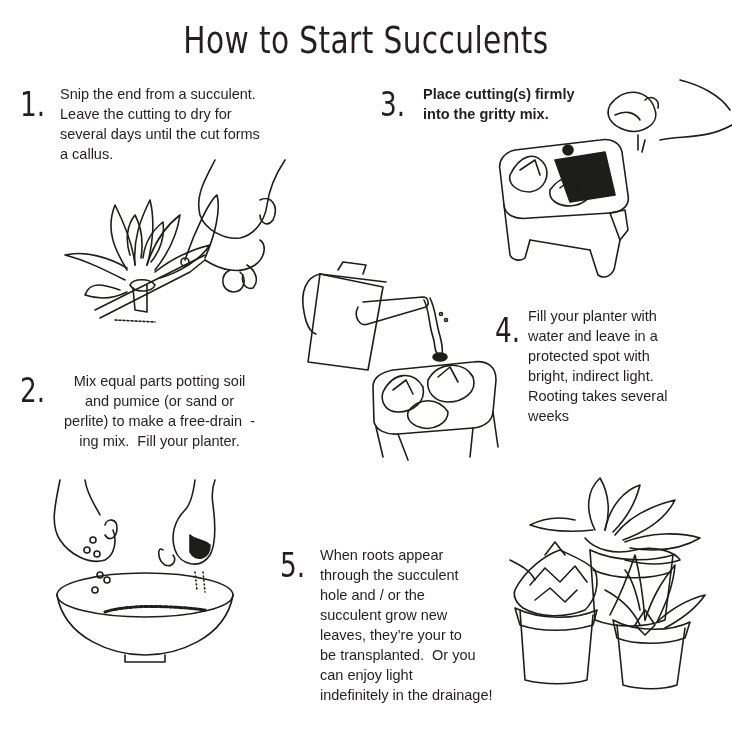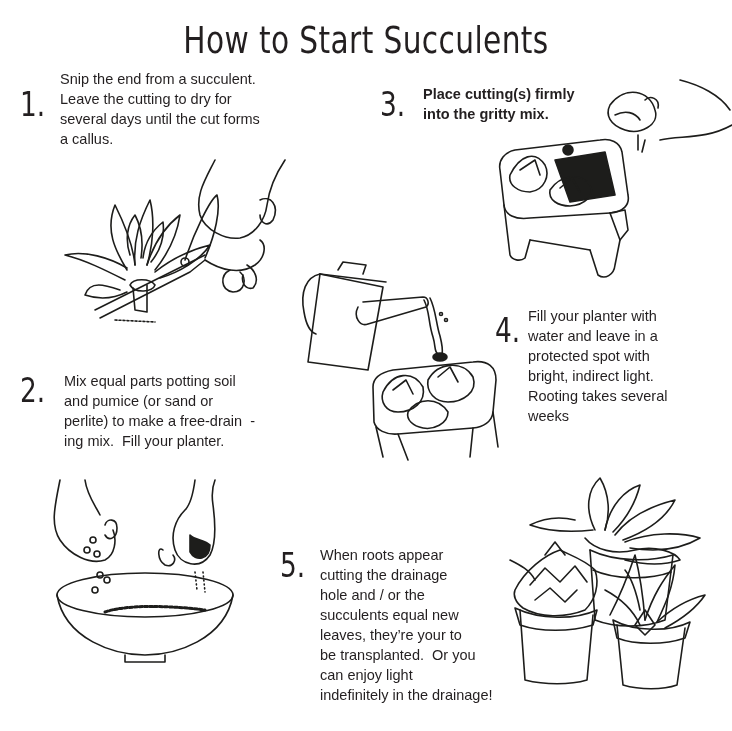--- a/index.html
+++ b/index.html
@@ -10,21 +10,21 @@
   svg.ill { position: absolute; overflow: visible; }
   svg.ill * { fill: none; stroke: #1d1d1b; stroke-width: 1.6; stroke-linecap: round; stroke-linejoin: round; }
   svg.ill .fill { fill: #1d1d1b; }
 </style>
 </head>
 <body>
 
 <div class="title">How to Start Succulents</div>
 
 <div class="step-num" style="left:20px;top:88px;">1.</div>
-<div class="step-text" style="left:60px;top:69px;"><span>Snip the end from a succulent.</span>
+<div class="step-text" style="left:60px;top:84px;"><span>Snip the end from a succulent.</span>
 <span>Leave the cutting to dry for</span>
 <span>several days until the cut forms</span>
 <span>a callus.</span></div>
 
 <svg class="ill" style="left:55px;top:160px;" width="240" height="170" viewBox="0 0 240 170">
 
   <path d="M70 120 C50 110 30 100 10 95 C30 90 55 98 72 108"></path>
   <path d="M72 110 C60 90 50 70 60 45 C70 65 78 85 80 105"></path>
   <path d="M80 105 C78 80 85 60 95 40 C100 60 98 85 92 105"></path>
   <path d="M92 105 C100 80 112 65 125 55 C122 75 112 95 100 110"></path>
@@ -43,21 +43,21 @@
   <path d="M130 100 C140 70 155 40 162 35 C166 50 160 75 150 98"></path>
   <path d="M150 100 C165 110 185 115 200 105 C210 98 212 85 205 80"></path>
 
   <path d="M160 0 C150 20 140 35 145 55 C150 70 170 80 185 78 C200 75 210 60 212 45 C214 30 220 15 230 0"></path>
   <path d="M205 40 C215 35 225 45 218 60 C212 68 205 62 205 55"></path>
   <path d="M175 110 C165 115 165 130 178 132 C190 132 192 118 185 112"></path>
   <path d="M192 105 C200 110 205 120 198 128 C190 130 186 122 188 115"></path>
 </svg>
 
 <div class="step-num" style="left:20px;top:374px;">2.</div>
-<div class="step-text" style="left:64px;top:371px;"><span>Mix equal parts potting soil</span>
+<div class="step-text" style="left:64px;top:371px;text-align:center;"><span>Mix equal parts potting soil</span>
 <span>and pumice (or sand or</span>
 <span>perlite) to make a free-drain  -</span>
 <span>ing mix.  Fill your planter.</span></div>
 
 <svg class="ill" style="left:45px;top:480px;" width="200" height="185" viewBox="0 0 200 185">
 
   <ellipse cx="100" cy="115" rx="88" ry="22"></ellipse>
   <path d="M12 115 C20 160 70 175 100 175 C130 175 180 160 188 115"></path>
   <path d="M80 175 L80 182 L120 182 L120 175"></path>
 
@@ -133,23 +133,23 @@
   <path d="M78 165 L85 195 M100 172 L110 198 M175 166 L172 195 M195 150 L200 185"></path>
 
   <path d="M85 130 C95 110 115 108 125 125 C128 140 115 150 100 150 C88 150 82 140 85 130"></path>
   <path d="M130 118 C140 100 165 98 175 115 C180 130 165 140 150 140 C137 140 128 130 130 118"></path>
   <path d="M110 150 C120 135 140 135 150 150 C150 162 135 168 125 166 C115 164 108 158 110 150"></path>
   <path d="M95 128 L108 118 L115 132 M140 115 L152 105 L160 120"></path>
 </svg>
 
 <div class="step-num" style="left:280px;top:549px;">5.</div>
 <div class="step-text" style="left:320px;top:545px;"><span>When roots appear</span>
-<span>cutting the drainage</span>
+<span>through the succulent</span>
 <span>hole and / or the</span>
-<span>succulents equal new</span>
+<span>succulent grow new</span>
 <span>leaves, they’re your to</span>
 <span>be transplanted.  Or you</span>
 <span>can enjoy light</span>
 <span>indefinitely in the drainage!</span></div>
 
 <svg class="ill" style="left:505px;top:470px;" width="220" height="225" viewBox="0 0 220 225">
 
   <path d="M85 80 L90 150 C110 158 140 158 160 150 L168 85"></path>
   <path d="M85 80 C110 92 145 92 168 85"></path>
   <path d="M88 100 C110 110 145 110 166 102"></path>

